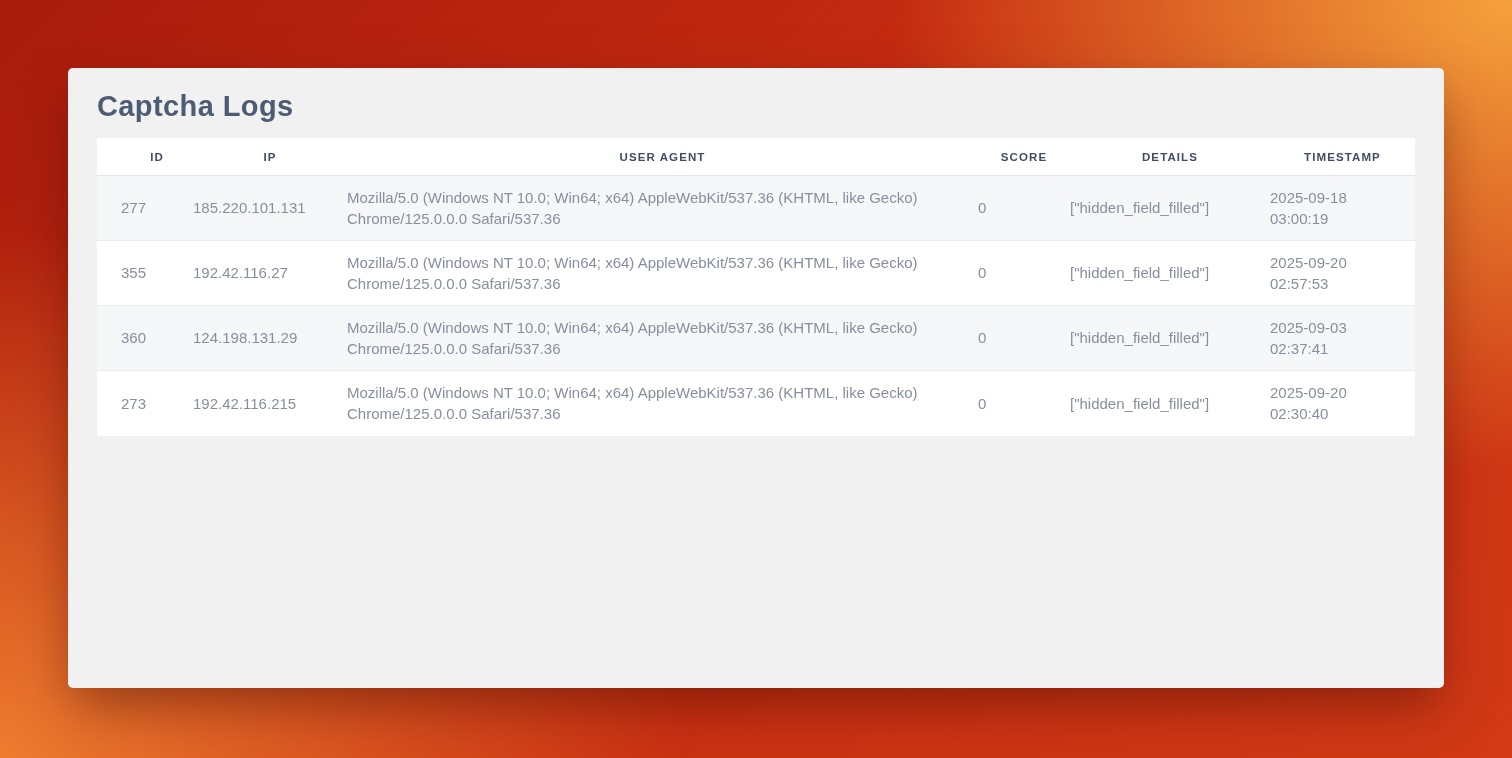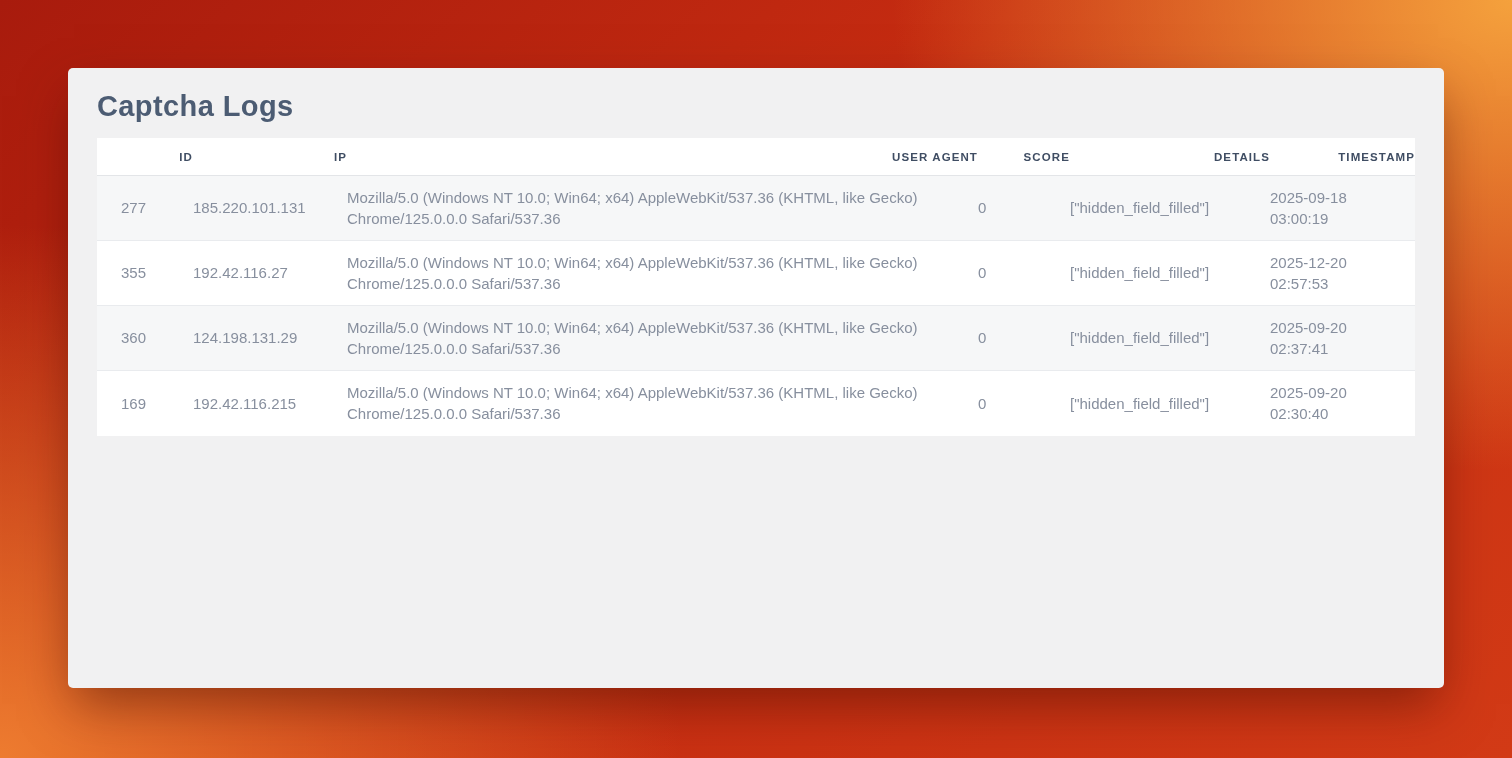--- a/index.html
+++ b/index.html
@@ -56,21 +56,21 @@
     table-layout:fixed;
   }
   col.c-id{width:96px}
   col.c-ip{width:154px}
   col.c-ua{width:631px}
   col.c-score{width:92px}
   col.c-details{width:200px}
   col.c-ts{width:145px}
 
   thead th{
-    text-align:right;
+    text-align:center;
     font-size:11.5px;
     font-weight:700;
     letter-spacing:1.1px;
     color:var(--header-text-color);
     padding:13px 0 12px 0;
     border-bottom:1px solid var(--header-border-color);
     white-space:nowrap;
   }
   thead th:first-child{padding-left:24px;}
 
@@ -122,32 +122,32 @@
             <td class="col-score">0</td>
             <td class="col-details">["hidden_field_filled"]</td>
             <td class="col-timestamp">2025-09-18 03:00:19</td>
           </tr>
           <tr>
             <td class="col-id">355</td>
             <td class="col-ip">192.42.116.27</td>
             <td class="col-user_agent">Mozilla/5.0 (Windows NT 10.0; Win64; x64) AppleWebKit/537.36 (KHTML, like Gecko) Chrome/125.0.0.0 Safari/537.36</td>
             <td class="col-score">0</td>
             <td class="col-details">["hidden_field_filled"]</td>
-            <td class="col-timestamp">2025-12-20 02:57:53</td>
+            <td class="col-timestamp">2025-09-20 02:57:53</td>
           </tr>
           <tr>
             <td class="col-id">360</td>
             <td class="col-ip">124.198.131.29</td>
             <td class="col-user_agent">Mozilla/5.0 (Windows NT 10.0; Win64; x64) AppleWebKit/537.36 (KHTML, like Gecko) Chrome/125.0.0.0 Safari/537.36</td>
             <td class="col-score">0</td>
             <td class="col-details">["hidden_field_filled"]</td>
-            <td class="col-timestamp">2025-09-20 02:37:41</td>
+            <td class="col-timestamp">2025-09-03 02:37:41</td>
           </tr>
           <tr>
-            <td class="col-id">169</td>
+            <td class="col-id">273</td>
             <td class="col-ip">192.42.116.215</td>
             <td class="col-user_agent">Mozilla/5.0 (Windows NT 10.0; Win64; x64) AppleWebKit/537.36 (KHTML, like Gecko) Chrome/125.0.0.0 Safari/537.36</td>
             <td class="col-score">0</td>
             <td class="col-details">["hidden_field_filled"]</td>
             <td class="col-timestamp">2025-09-20 02:30:40</td>
           </tr>
         </tbody>
     </table>
   </div>
 </div>

